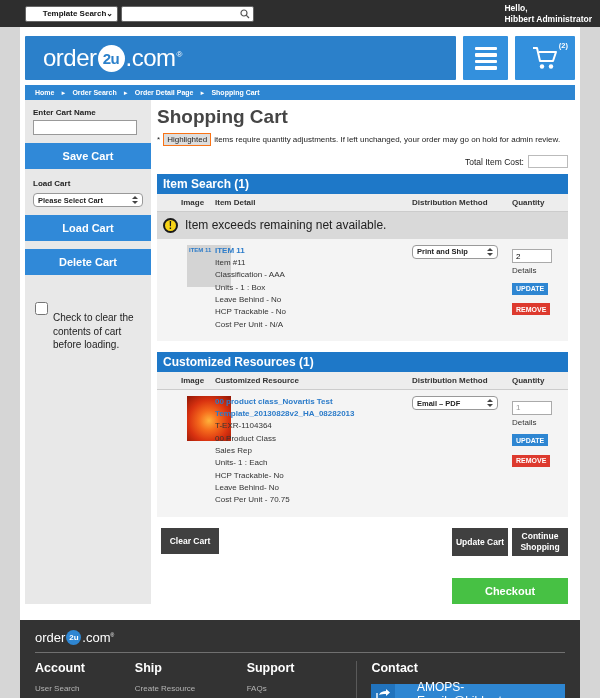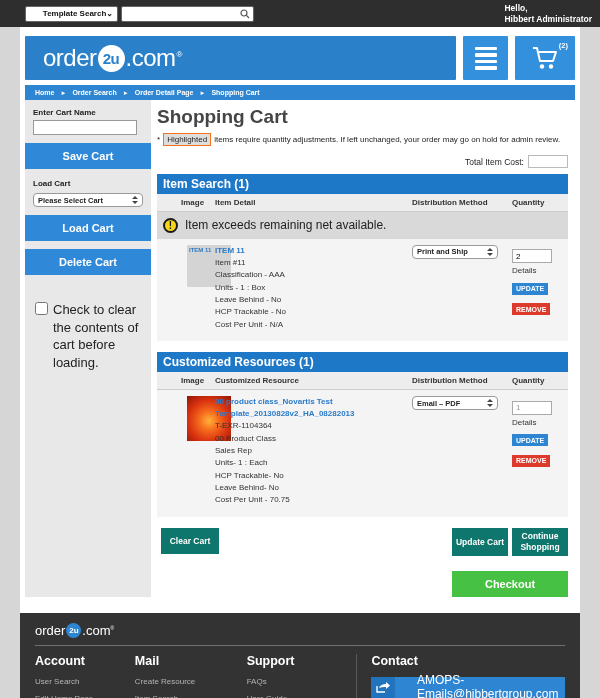--- a/index.html
+++ b/index.html
@@ -70,21 +70,21 @@
     display: flex; align-items: center; justify-content: space-between;
     font-size: 7.5px; font-weight: bold; color: #222; padding: 0 4px; cursor: pointer;
   }
   .sidebar .fake-select { margin: 2px 8px 0 8px; }
   .arrows { display: flex; flex-direction: column; line-height: 0; }
   .arrows i { width: 0; height: 0; border-left: 3px solid transparent; border-right: 3px solid transparent; display:block; }
   .arrows i.up { border-bottom: 3.5px solid #444; margin-bottom: 1.5px; }
   .arrows i.dn { border-top: 3.5px solid #444; }
   .chk-row { display: flex; gap: 5px; padding: 18px 8px 0 10px; align-items: flex-start; }
   .chk-row input { margin-top: 1px; }
-  .chk-row span { font-size: 13px; color: #222; line-height: 1.35; }
+  .chk-row span { font-size: 10px; color: #222; line-height: 1.35; margin-top: 10px; }
   
   .main { flex: 1; padding: 4px 12px 0 6px; }
   h1.title { font-size: 19px; color: #454545; font-weight: bold; margin: 2px 0 5px 0; }
   .note { font-size: 8px; color: #222; display: flex; align-items: center; gap: 3px; }
   .hl-box { background: #ddd; border: 1px solid #f97316; padding: 1px 3px; }
   .total-row { display: flex; justify-content: flex-end; align-items: center; gap: 4px; font-size: 8.5px; color: #222; margin: 9px 0 6px 0; }
   .total-row input { width: 40px; height: 13px; border: 1px solid #bbb; font-size: 8px; }
   .section { margin-bottom: 11px; }
   .sec-header { background: #1e78c8; color: #fff; font-weight: bold; font-size: 12px; padding: 3px 6px; }
   .cols { display: flex; background: #ededed; border-bottom: 1px solid #ccc; font-size: 8px; font-weight: bold; color: #333; padding: 4px 0; }
@@ -114,25 +114,25 @@
   .qty-cell { width: 56px; }
   .qty-cell input { width: 40px; height: 14px; border: 1px solid #aaa; font-size: 8px; padding-left: 3px; }
   .qty-cell input.dim { color: #999; }
   .details-lnk { font-size: 8px; color: #333; margin: 3px 0 2px 0; cursor: pointer; }
   .mini-btn { display: inline-block; color: #fff; font-size: 7px; font-weight: bold; padding: 2.5px 4px; margin-bottom: 3px; cursor: pointer; }
   .mini-btn.upd { background: #2e86d2; }
   .mini-btn.rem { background: #dd3a2e; }
   
   .actions { display: flex; margin-top: 3px; }
   .btn-blue {
-    background: #0f766e; color: #fff; font-weight: bold; font-size: 8.5px; text-align: center;
+    background: #404040; color: #fff; font-weight: bold; font-size: 8.5px; text-align: center;
     display: flex; align-items: center; justify-content: center; cursor: pointer; line-height: 1.25;
   }
   .clear-btn { width: 58px; height: 26px; margin-left: 4px; }
-  .right-grp { margin-left: auto; display: flex; flex-direction: column; align-items: flex-start; gap: 15px; }
+  .right-grp { margin-left: auto; display: flex; flex-direction: column; align-items: flex-start; gap: 22px; }
   .two-btns { display: flex; gap: 4px; }
   .two-btns .btn-blue { width: 56px; height: 28px; }
   .checkout { width: 116px; height: 26px; background: #47c144; color: #fff; font-weight: bold; font-size: 11px;
     display: flex; align-items: center; justify-content: center; cursor: pointer; }
   
   .footer { width: 560px; margin: 0 20px; background: #333333; height: 173px; padding: 8px 15px 0 15px; color: #fff; position: relative; }
   .f-logo { color: #fff; font-size: 13px; display: flex; align-items: center; padding-top: 2px; }
   .f-logo .circle { width: 15px; height: 15px; border-radius: 50%; background: #2e86d2; color: #fff; font-weight: bold;
     font-size: 8px; display: flex; align-items: center; justify-content: center; margin: 0 1px; }
   .f-logo sup { font-size: 5px; align-self: flex-start; margin-top: 2px; }
@@ -357,21 +357,21 @@
   </div>
   <hr class="f-hr">
   <div class="f-cols">
     <div class="f-col acct">
       <div class="f-title">Account</div>
       <a>User Search</a>
       <a>Edit Home Page</a>
 
     </div>
     <div class="f-col shop">
-      <div class="f-title">Mail</div>
+      <div class="f-title">Ship</div>
       <a>Create Resource</a>
       <a>Item Search</a>
 
     </div>
     <div class="f-col supp">
       <div class="f-title">Support</div>
       <a>FAQs</a>
       <a>User Guide</a>
 
     </div>

